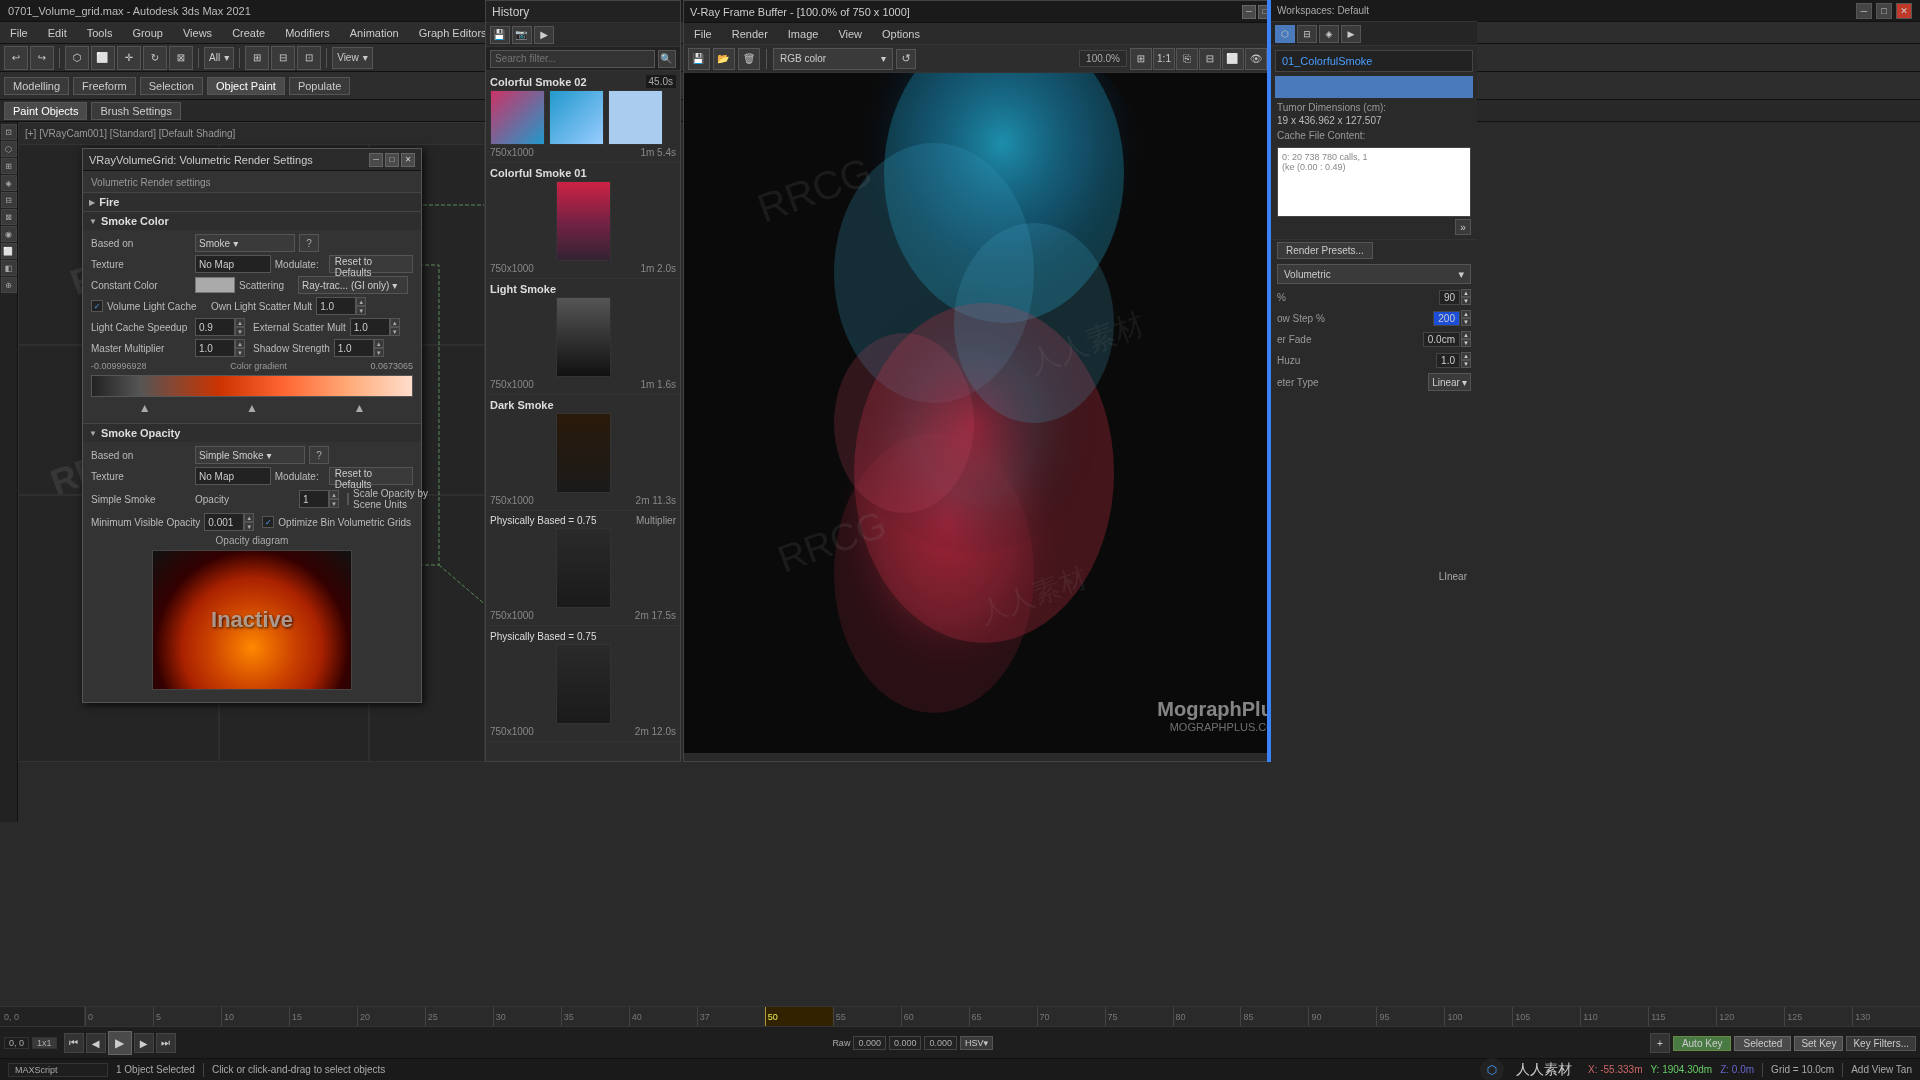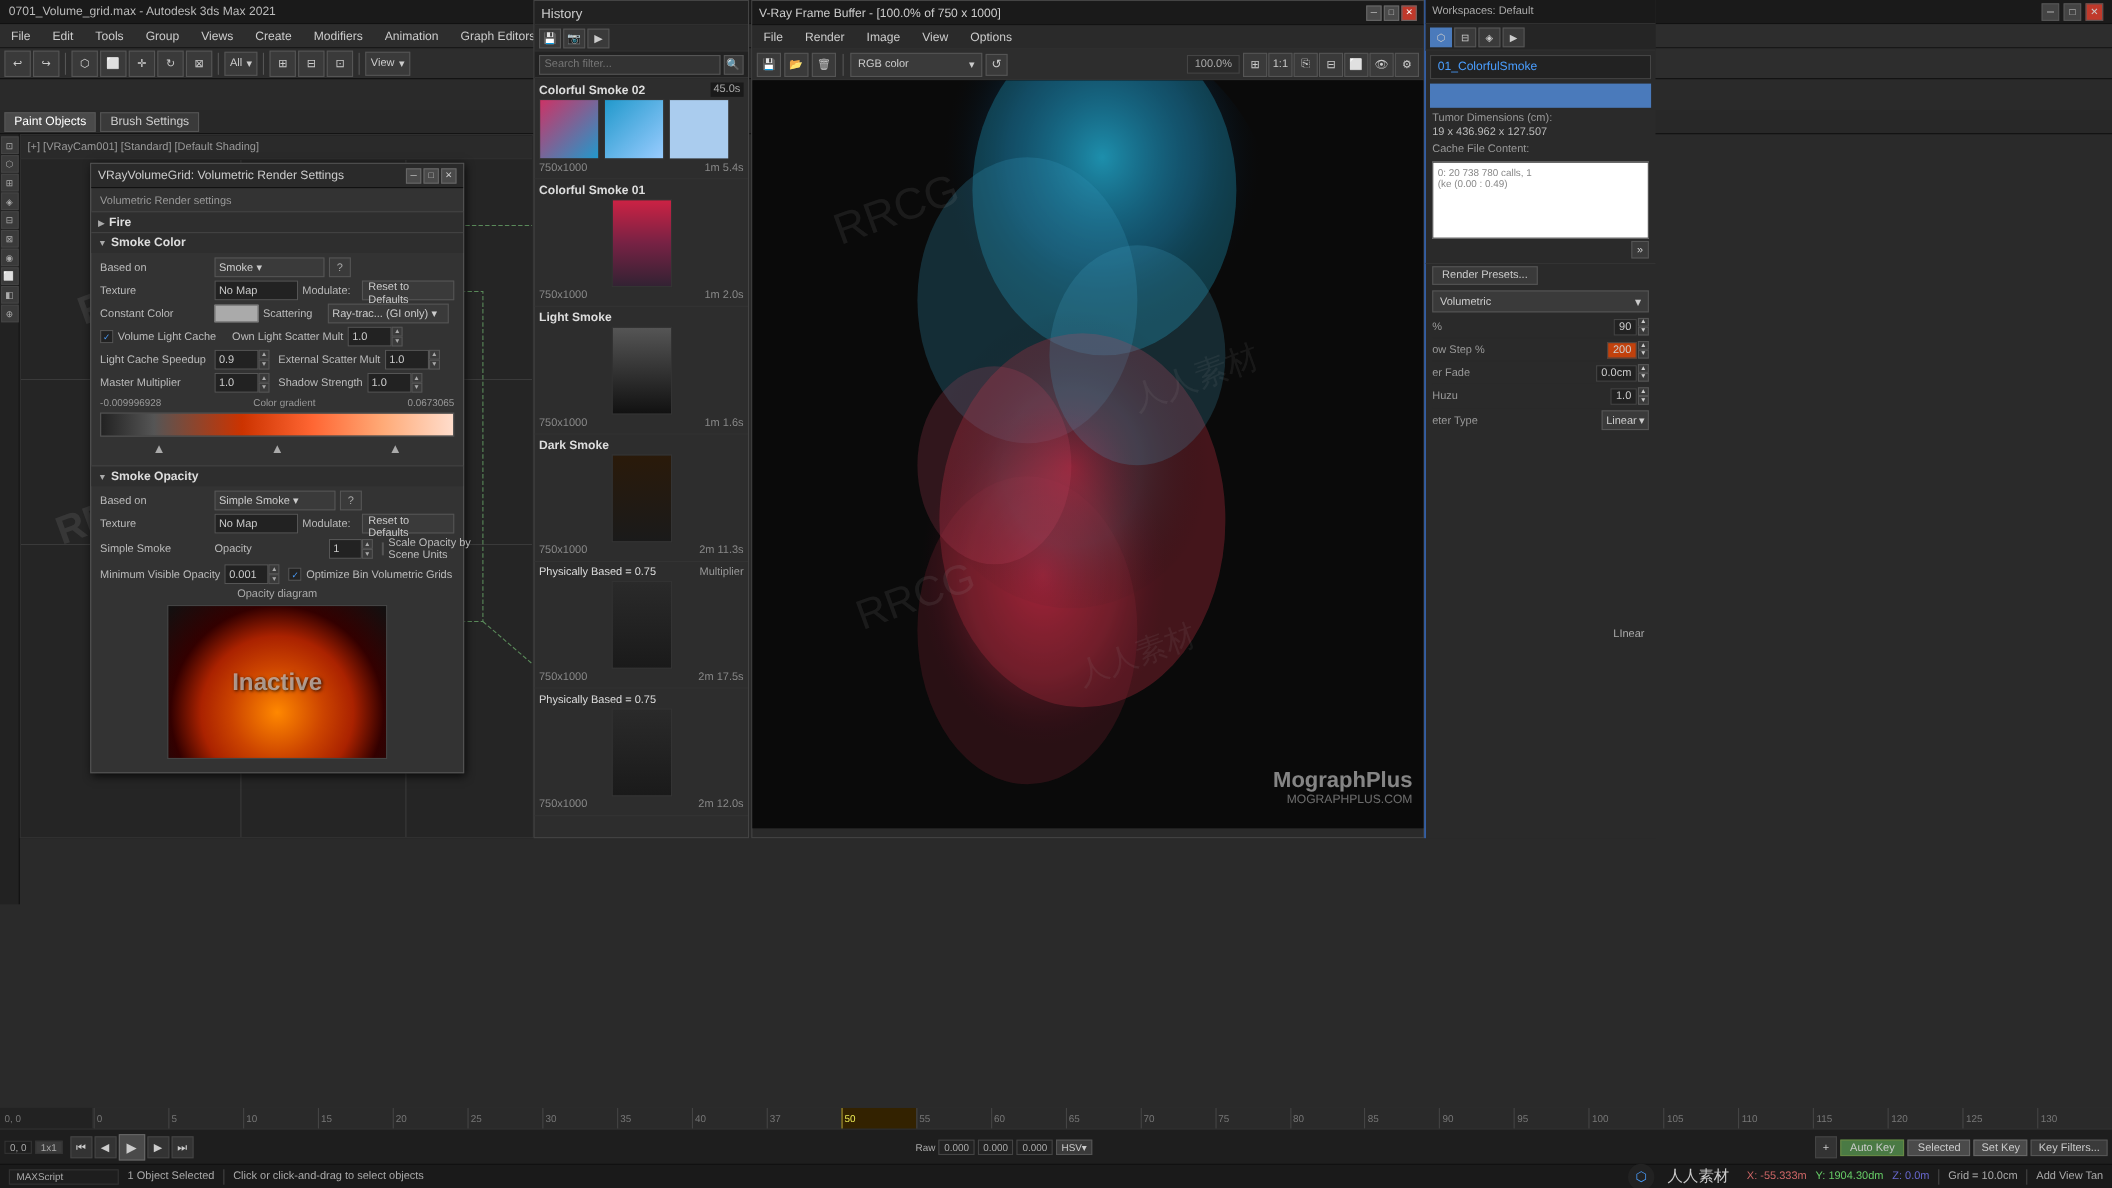--- a/index.html
+++ b/index.html
@@ -133,20 +133,27 @@
     <div class="toolbar-btn">⊞</div>
     <div class="toolbar-btn">⊟</div>
     <div class="toolbar-btn">⊡</div>
     <div class="toolbar-sep"></div>
     <div class="toolbar-dropdown">
       <span>View</span>
       <span>▾</span>
     </div>
   </div>
 
+  <div style="position:absolute; top:72px; left:0; right:0; height:28px; background:#2d2d2d; border-bottom:1px solid #111; display:flex; align-items:center; padding:0 4px; gap:4px;">
+    <div class="sub-toolbar-tab">Modelling</div>
+    <div class="sub-toolbar-tab">Freeform</div>
+    <div class="sub-toolbar-tab">Selection</div>
+    <div class="sub-toolbar-tab active">Object Paint</div>
+    <div class="sub-toolbar-tab">Populate</div>
+  </div>
 
   <div style="position:absolute; top:100px; left:0; right:0; height:22px; background:#282828; border-bottom:1px solid #111; display:flex; align-items:center; padding:0 4px; gap:4px;">
     <div class="sub-toolbar-tab active">Paint Objects</div>
     <div class="sub-toolbar-tab">Brush Settings</div>
   </div>
 
   <div class="left-sidebar" style="top:122px;">
     <div class="sidebar-icon">⊡</div>
     <div class="sidebar-icon">⬡</div>
     <div class="sidebar-icon">⊞</div>
@@ -558,21 +565,21 @@
         <text x="300" y="550" fill="rgba(160,160,160,0.1)" font-size="28" transform="rotate(-20,300,550)" font-family="Arial">人人素材</text>
       </svg>
 
       <div style="position:absolute; bottom:20px; right:10px; text-align:right;">
         <div style="font-size:20px; color:rgba(255,255,255,0.5); font-weight:bold;">MographPlus</div>
         <div style="font-size:11px; color:rgba(255,255,255,0.4);">MOGRAPHPLUS.COM</div>
       </div>
     </div>
   </div>
 
-  <div style="position:absolute; top:0; left:1295px; width:210px; height:762px; background:#2a2a2a; border-left:1px solid #3b82f6;">
+  <div style="position:absolute; top:0; left:1267px; width:210px; height:762px; background:#2a2a2a; border-left:4px solid #3b82f6;">
 
     <div style="height:22px; background:#1a1a1a; display:flex; align-items:center; padding:0 6px; border-bottom:1px solid #333; justify-content:space-between;">
       <span style="font-size:10px; color:#aaa;">Workspaces: Default</span>
     </div>
 
     <div style="display:flex; align-items:center; height:24px; background:#252525; border-bottom:1px solid #333; padding:0 4px; gap:2px;">
       <div style="width:20px; height:18px; background:#4a7abb; display:flex; align-items:center; justify-content:center; font-size:9px; cursor:pointer;">⬡</div>
       <div style="width:20px; height:18px; background:#3a3a3a; border:1px solid #555; display:flex; align-items:center; justify-content:center; font-size:9px; cursor:pointer;">⊟</div>
       <div style="width:20px; height:18px; background:#3a3a3a; border:1px solid #555; display:flex; align-items:center; justify-content:center; font-size:9px; cursor:pointer;">◈</div>
       <div style="width:20px; height:18px; background:#3a3a3a; border:1px solid #555; display:flex; align-items:center; justify-content:center; font-size:9px; cursor:pointer;">▶</div>
@@ -615,21 +622,21 @@
           <span style="font-size:10px; color:#ccc; background:#222; border:1px solid #444; padding:1px 4px;">90</span>
           <div style="display:flex; flex-direction:column;">
             <div style="width:10px; height:8px; background:#3a3a3a; border:1px solid #555; display:flex; align-items:center; justify-content:center; font-size:6px; cursor:pointer;">▲</div>
             <div style="width:10px; height:8px; background:#3a3a3a; border:1px solid #555; display:flex; align-items:center; justify-content:center; font-size:6px; cursor:pointer;">▼</div>
           </div>
         </div>
       </div>
       <div style="display:flex; align-items:center; justify-content:space-between; padding:2px 0; border-bottom:1px solid #2a2a2a;">
         <span style="font-size:10px; color:#999;">ow Step %</span>
         <div style="display:flex; align-items:center; gap:1px;">
-          <span style="font-size:10px; color:#ccc; background:#c2410c; border:1px solid #444; padding:1px 4px;">200</span>
+          <span style="font-size:10px; color:#ccc; background:#1d4ed8; border:1px solid #444; padding:1px 4px;">200</span>
           <div style="display:flex; flex-direction:column;">
             <div style="width:10px; height:8px; background:#3a3a3a; border:1px solid #555; font-size:6px; display:flex; align-items:center; justify-content:center; cursor:pointer;">▲</div>
             <div style="width:10px; height:8px; background:#3a3a3a; border:1px solid #555; font-size:6px; display:flex; align-items:center; justify-content:center; cursor:pointer;">▼</div>
           </div>
         </div>
       </div>
       <div style="display:flex; align-items:center; justify-content:space-between; padding:2px 0; border-bottom:1px solid #2a2a2a;">
         <span style="font-size:10px; color:#999;">er Fade</span>
         <div style="display:flex; align-items:center; gap:1px;">
           <span style="font-size:10px; color:#ccc; background:#222; border:1px solid #444; padding:1px 4px;">0.0cm</span>

